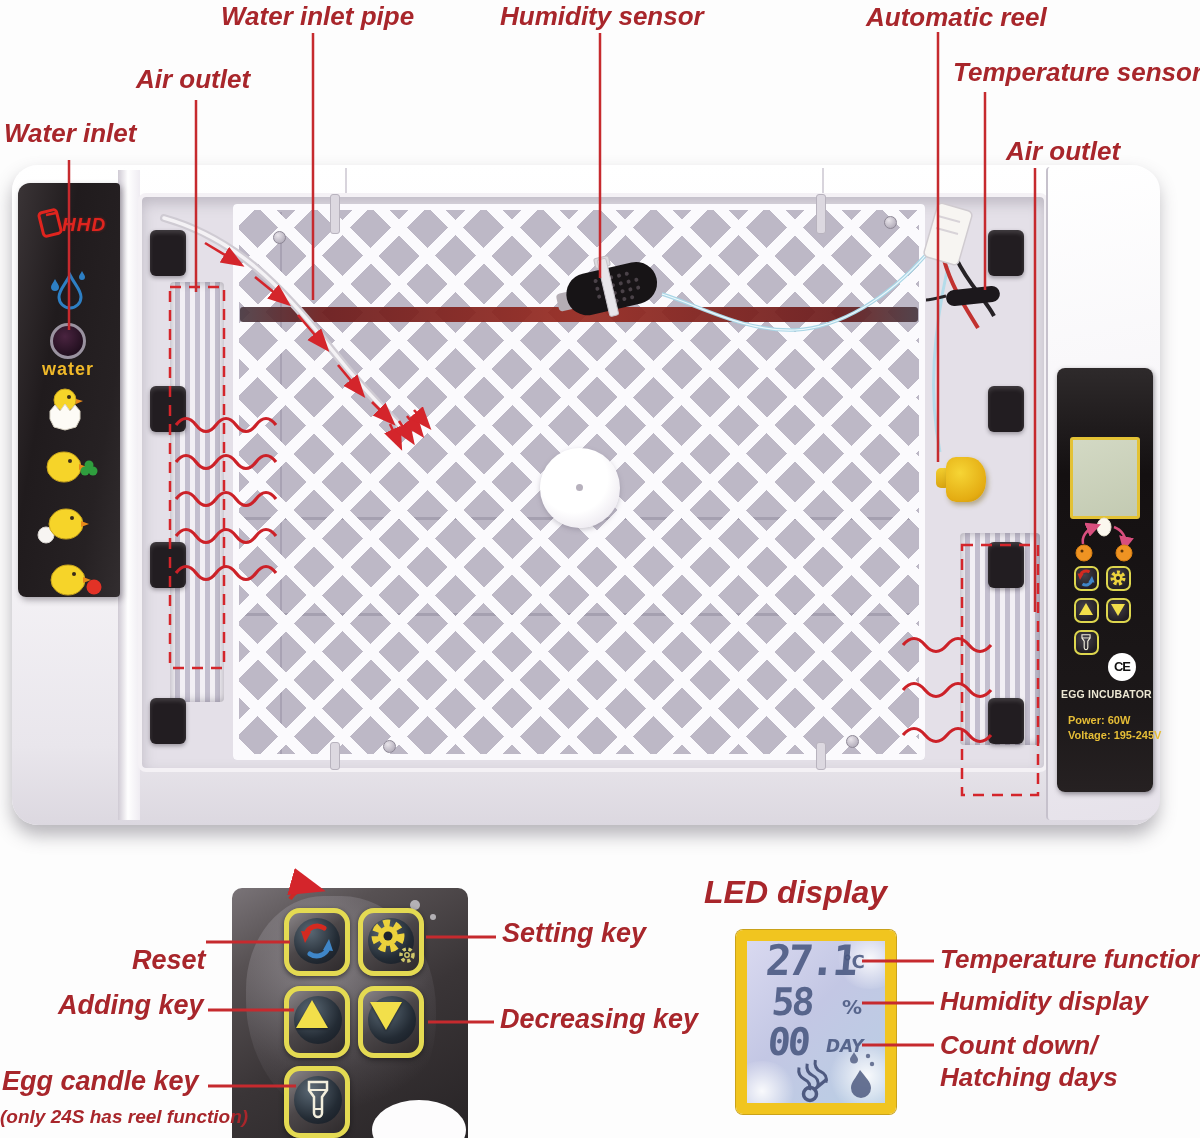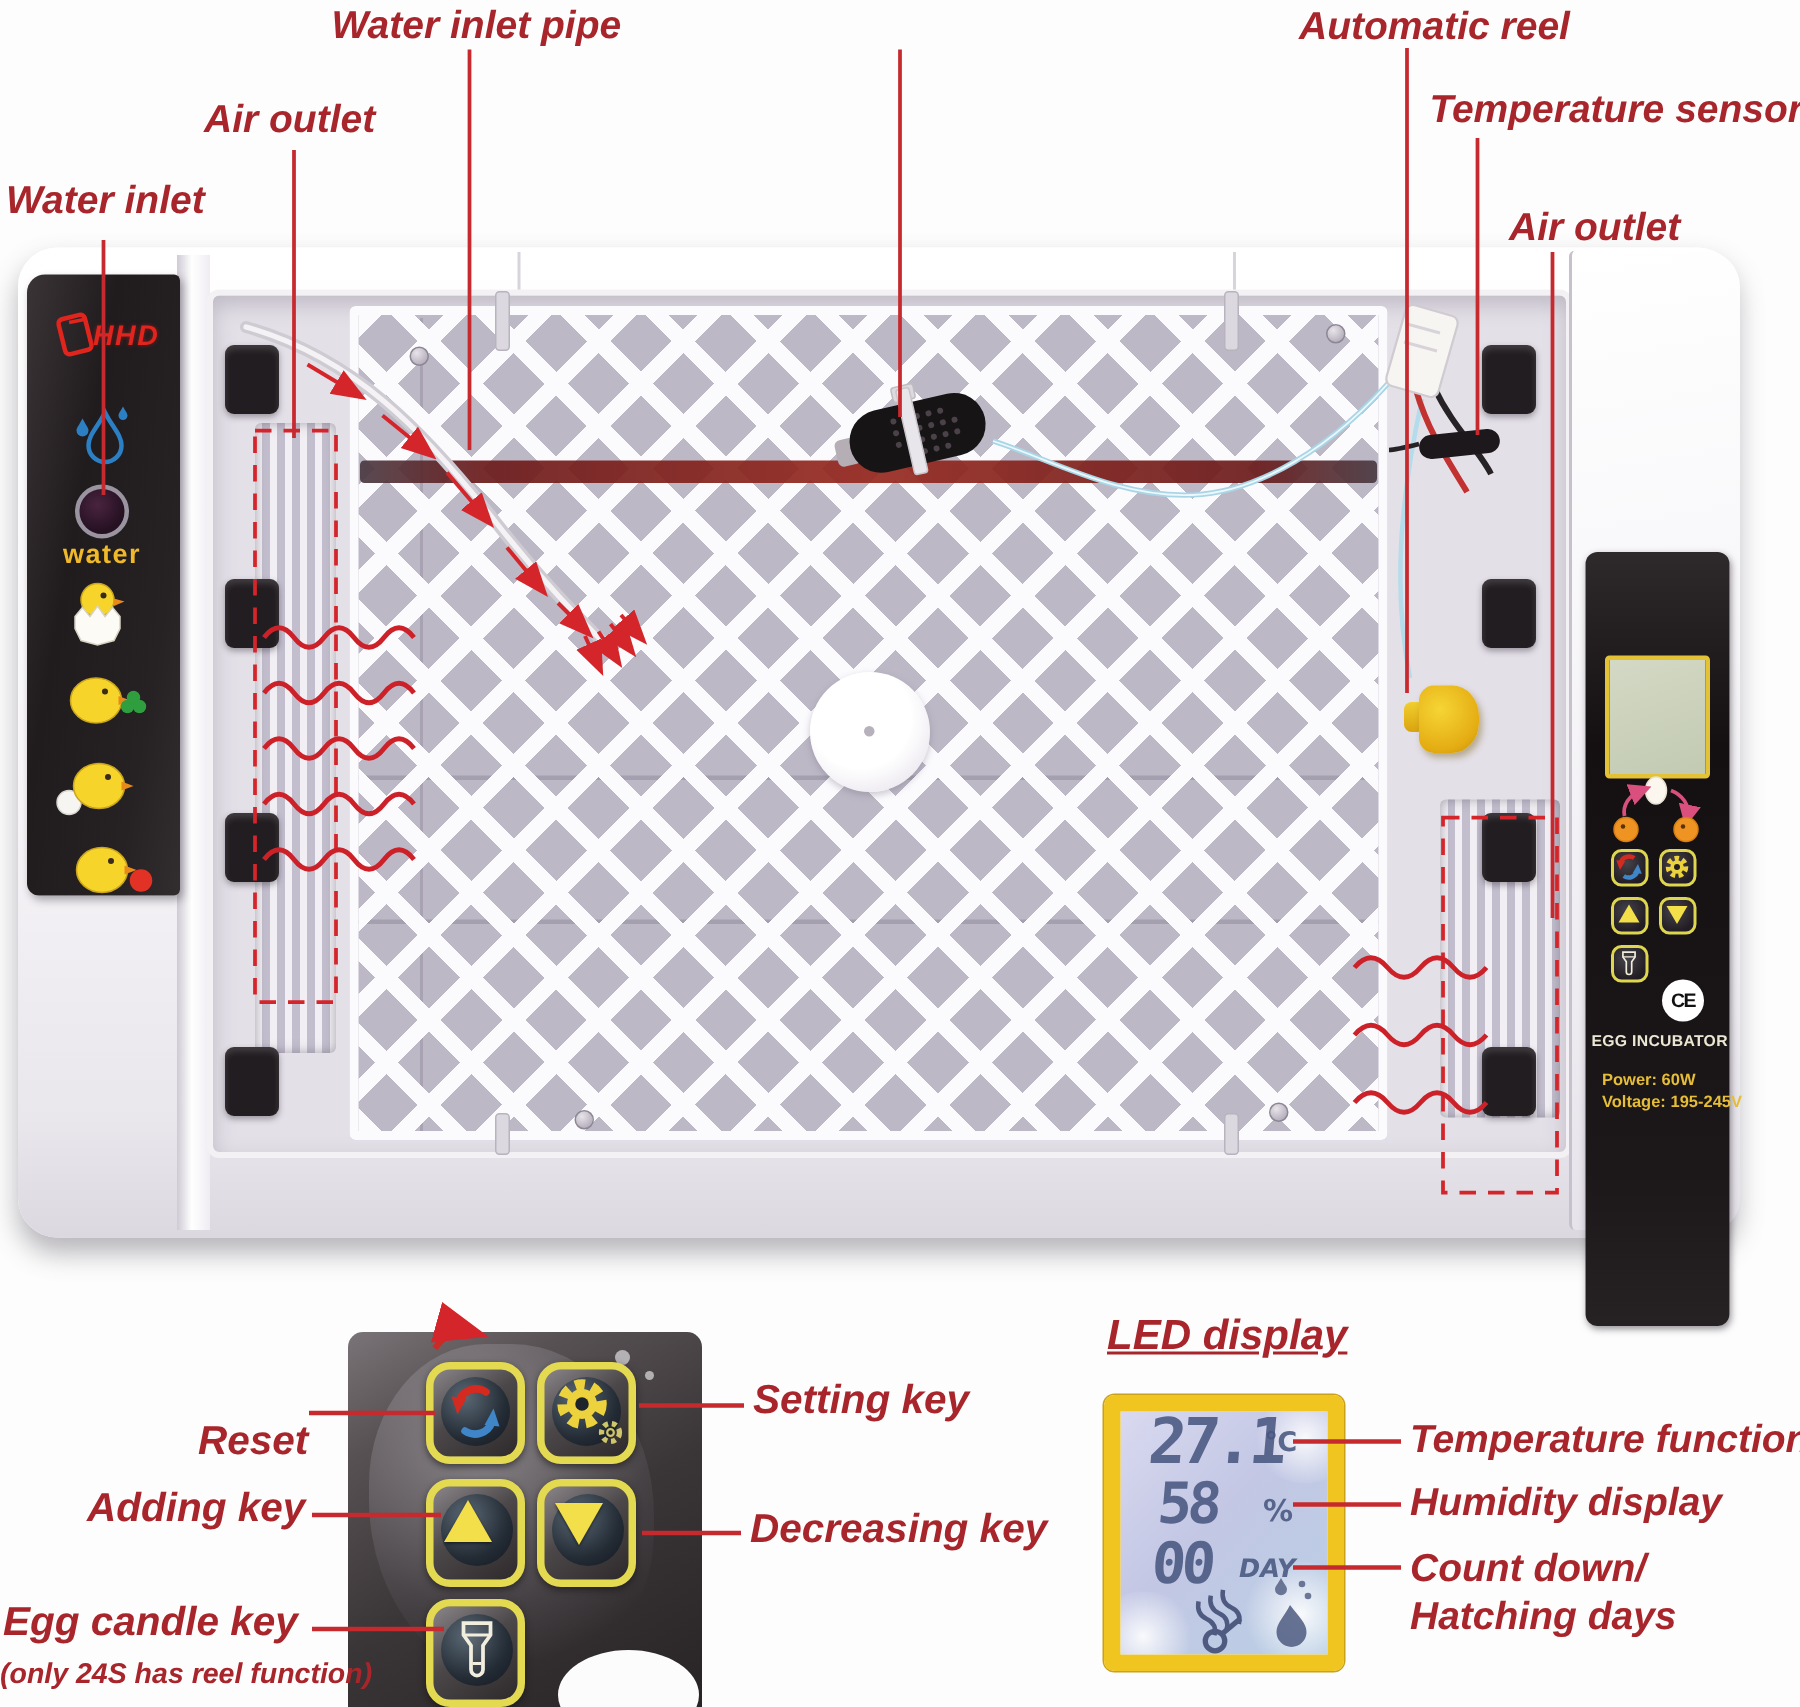--- a/index.html
+++ b/index.html
@@ -55,21 +55,21 @@
         border-radius:12px 4px 4px 8px;
         background:linear-gradient(100deg,#3a3436 0%,#201b1d 35%,#262123 75%,#322d2f 100%);
         box-shadow:2px 3px 6px rgba(50,45,55,.4);}
   .brand{position:absolute;left:44px;top:31px;font-style:italic;font-weight:bold;font-size:19px;
         color:#e0241e;letter-spacing:1px;text-shadow:0 0 3px rgba(224,36,30,.5);}
   .water-port{position:absolute;left:32px;top:140px;width:30px;height:30px;border-radius:50%;
         border:3px solid #9a93a0;background:radial-gradient(circle at 40% 35%,#4a2440,#231020 70%);}
   .water-word{position:absolute;left:14px;top:176px;width:72px;text-align:center;font-weight:bold;
         font-size:18px;color:#f0b929;letter-spacing:1px;}
   
-  .panelR{position:absolute;left:1057px;top:368px;width:96px;height:516px;z-index:11;border-radius:8px;
+  .panelR{position:absolute;left:1057px;top:368px;width:96px;height:424px;z-index:11;border-radius:8px;
         background:linear-gradient(180deg,#2e2a2b 0%,#141011 25%,#1c1819 80%,#262122 100%);
         box-shadow:1px 2px 5px rgba(40,35,45,.5);}
   .lcd-small{position:absolute;left:13px;top:69px;width:64px;height:76px;border:3px solid #e3c235;
         border-radius:3px;background:linear-gradient(160deg,#d3d9c4,#c3cab2);}
   .mini-btn{position:absolute;width:25px;height:25px;border:2.5px solid #ddd64e;border-radius:7px;
         background:radial-gradient(circle at 40% 35%,#46424a,#211d22 75%);box-sizing:border-box;}
   .tri-up-s{width:0;height:0;border-left:7px solid transparent;border-right:7px solid transparent;
         border-bottom:12px solid #f2df4a;position:absolute;left:3px;top:3px;}
   .tri-dn-s{width:0;height:0;border-left:7px solid transparent;border-right:7px solid transparent;
         border-top:12px solid #f2df4a;position:absolute;left:3px;top:4px;}
@@ -343,20 +343,21 @@
       <path d="M862,961 H934"></path>
       <path d="M862,1003 H934"></path>
       <path d="M862,1045 H934"></path>
     </g>
     <path d="M290,899 Q300,884 318,889" stroke="#cc2a24" stroke-width="4" fill="none" marker-end="url(#arr)"></path>
   </svg>
 
   <div class="lab lab-top" style="left:4px;top:118px;">Water inlet</div>
   <div class="lab lab-top" style="left:136px;top:64px;">Air outlet</div>
   <div class="lab lab-top" style="left:221px;top:1px;">Water inlet pipe</div>
+  <div class="lab lab-top" style="left:500px;top:1px;">Humidity sensor</div>
   <div class="lab lab-top" style="left:866px;top:2px;">Automatic reel</div>
   <div class="lab lab-top" style="left:953px;top:57px;">Temperature sensor</div>
   <div class="lab lab-top" style="left:1006px;top:136px;">Air outlet</div>
 
   <div class="cp">
     <div class="membrane"></div>
     <div class="bubble" style="left:178px;top:12px;width:10px;height:10px;"></div>
     <div class="bubble" style="left:198px;top:26px;width:6px;height:6px;"></div>
     <div class="cp-circle"></div>
 
@@ -397,21 +398,21 @@
     </div>
   </div>
 
   <div class="lab lab-bot" style="left:132px;top:945px;">Reset</div>
   <div class="lab lab-bot" style="left:502px;top:918px;">Setting key</div>
   <div class="lab lab-bot" style="left:58px;top:990px;">Adding key</div>
   <div class="lab lab-bot" style="left:2px;top:1066px;">Egg candle key</div>
   <div class="lab lab-bot" style="left:500px;top:1004px;">Decreasing key</div>
   <div class="lab" style="left:0px;top:1106px;font-size:19px;">(only 24S has reel function)</div>
 
-  <div class="lab" style="left:738px;top:874px;font-size:28px;text-decoration:underline;">LED display</div>
+  <div class="lab" style="left:704px;top:874px;font-size:32px;">LED display</div>
   <div class="led">
     <div class="glare" style="left:88px;top:-12px;width:70px;height:60px;"></div>
     <div class="glare" style="left:-20px;top:120px;width:70px;height:60px;"></div>
     <div class="glare" style="left:80px;top:100px;width:80px;height:70px;"></div>
   </div>
   <div class="seg" style="left:766px;top:936px;font-size:42px;">27.1</div>
   <div class="seg-unit" style="left:843px;top:951px;font-size:18px;">℃</div>
   <div class="seg" style="left:772px;top:980px;font-size:38px;">58</div>
   <div class="seg-unit" style="left:842px;top:995px;font-size:20px;">%</div>
   <div class="seg" style="left:768px;top:1020px;font-size:38px;">00</div>

